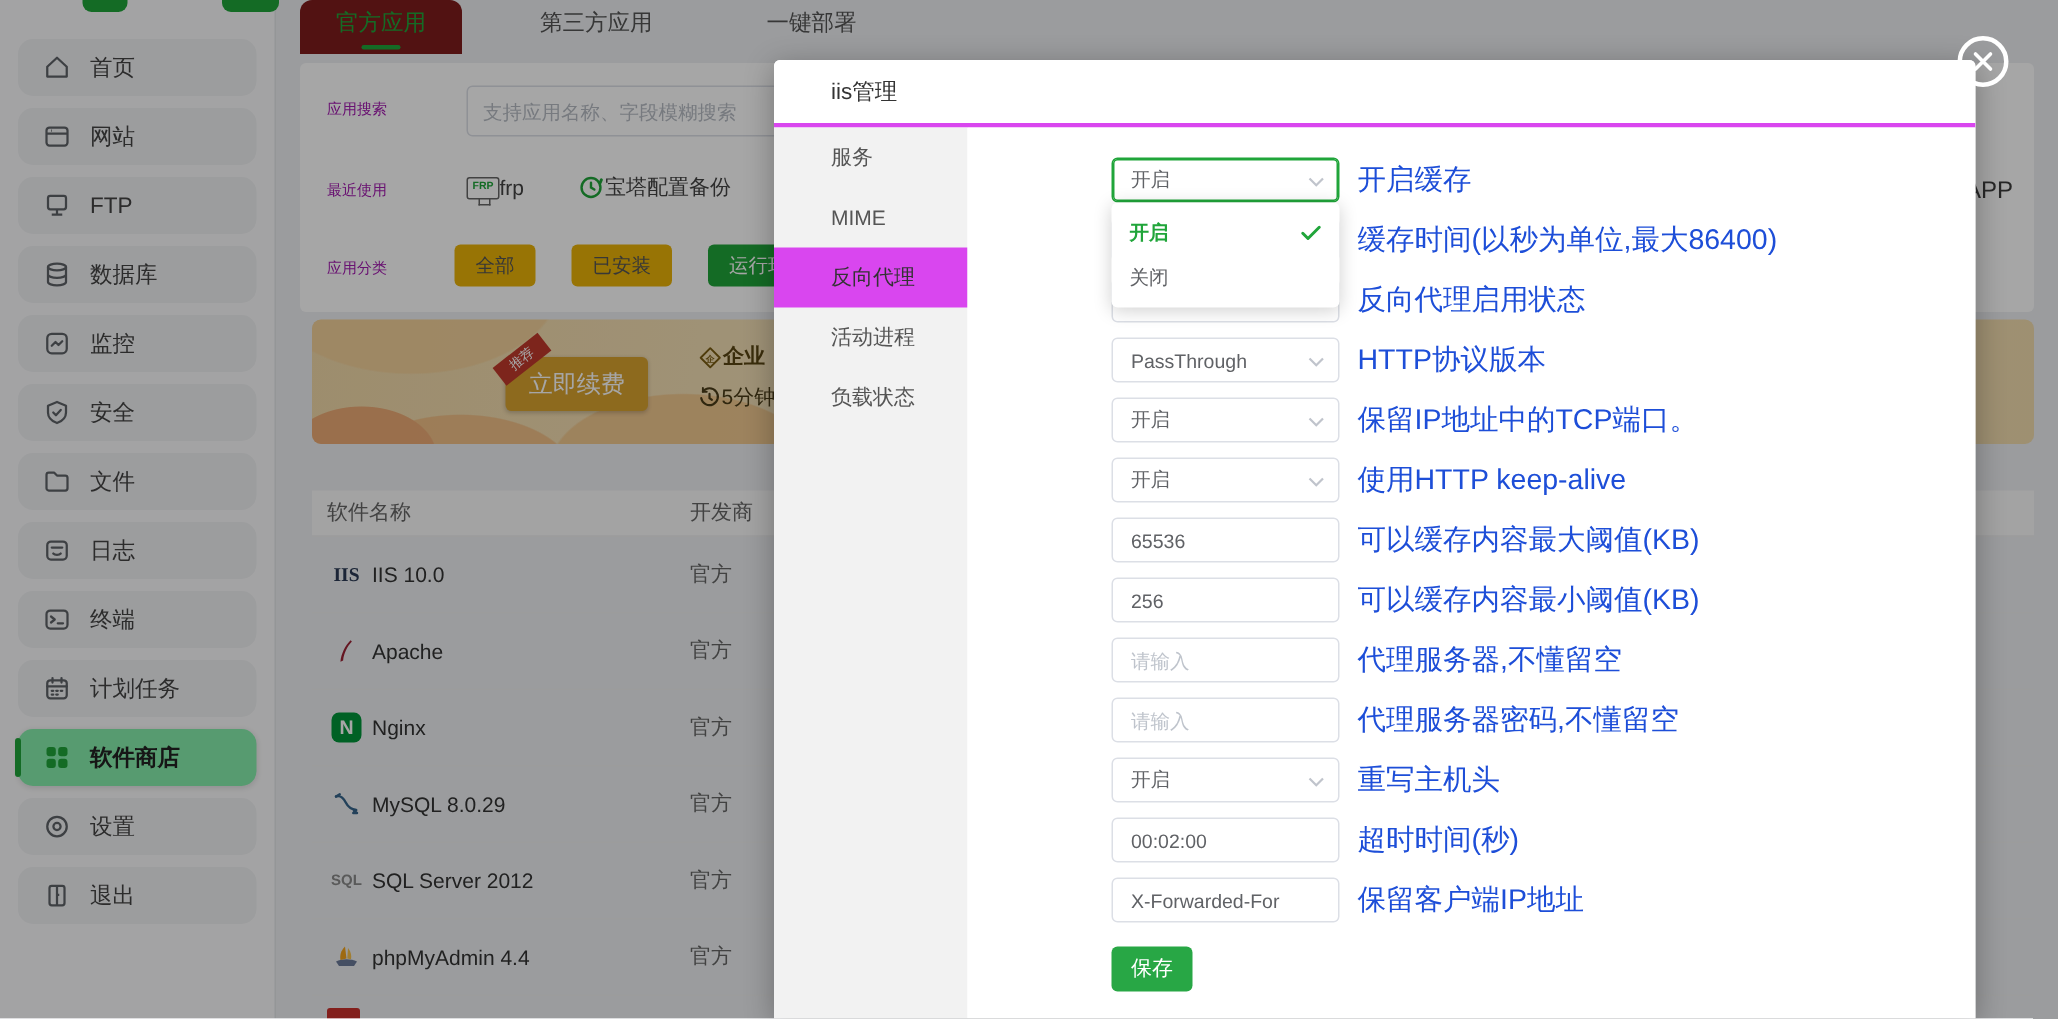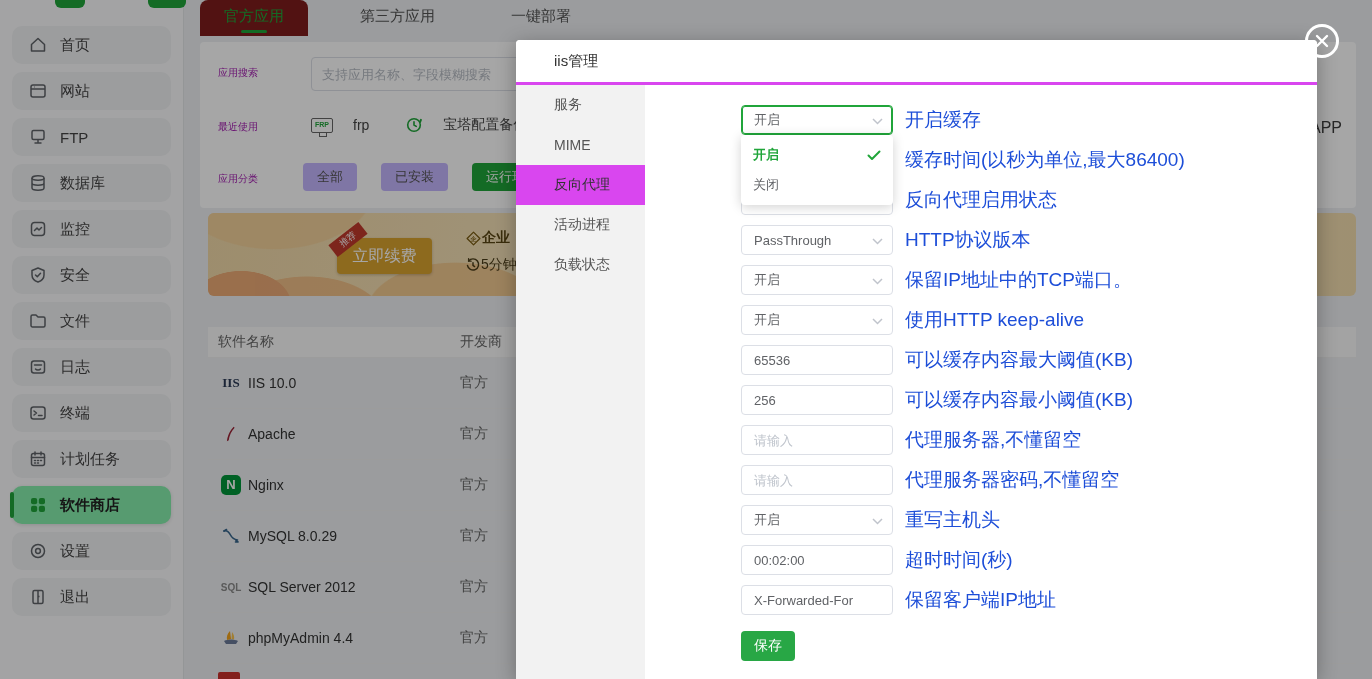--- a/index.html
+++ b/index.html
@@ -29,25 +29,25 @@
   .top-tab.active { color:#20a53a; background:#7f1d1d; border-radius:8px 8px 0 0; }
   .top-tab.active::after { content:""; position:absolute; left:50%; transform:translateX(-50%); bottom:3px;
     width:26px; height:3px; border-radius:2px; background:#20a53a; }
 
   .card { position:absolute; left:16px; top:42px; width:1156px; height:166px; background:#fff; border-radius:4px; }
   .frow-bg { position:absolute; display:flex; align-items:center; }
   .lbl { font-size:10px; color:#a21caf; }
   .search-input { position:absolute; left:111px; top:15px; width:420px; height:34px; border:1px solid #dcdfe6;
     border-radius:4px; background:#fff; font-size:13px; color:#333; padding:0 10px; outline:none; }
   .search-input::placeholder { color:#b7bcc4; }
-  .recent-item { display:flex; align-items:center; gap:20px; font-size:14px; color:#444; cursor:pointer; }
+  .recent-item { display:flex; align-items:center; gap:0; font-size:14px; color:#444; cursor:pointer; }
   .frp-box { width:22px; height:15px; border:1.5px solid #666; border-radius:2px; font-size:7px; line-height:12px;
     text-align:center; color:#20a53a; font-weight:bold; position:relative; }
   .frp-box::after { content:""; position:absolute; left:7px; bottom:-5px; width:6px; height:4px; border-bottom:1.5px solid #666; border-left:1.5px solid #666; border-right:1.5px solid #666;}
-  .cat-btn { height:28px; padding:0 14px; border-radius:4px; background:#c4b5fd; color:#555; font-size:13px;
+  .cat-btn { height:28px; padding:0 14px; border-radius:4px; background:#eab308; color:#555; font-size:13px;
     display:flex; align-items:center; cursor:pointer; margin-right:24px; }
   .cat-btn.active { background:#20a53a; color:#fff; }
 
   .banner { position:absolute; left:24px; top:213px; width:1148px; height:83px; border-radius:6px; overflow:hidden;
     background:linear-gradient(100deg,#f2d9a8 0%,#f7e7c2 45%,#f3ddae 100%); }
   .banner .waves { position:absolute; left:0; top:0; width:330px; height:83px;
     background:
       radial-gradient(90px 60px at 10% 110%, #eb9f6a 0 55%, transparent 56%),
       radial-gradient(140px 80px at 30% 130%, #f0b97e 0 55%, transparent 56%),
       radial-gradient(180px 110px at 20% -30%, #f3cf96 0 55%, transparent 56%),

